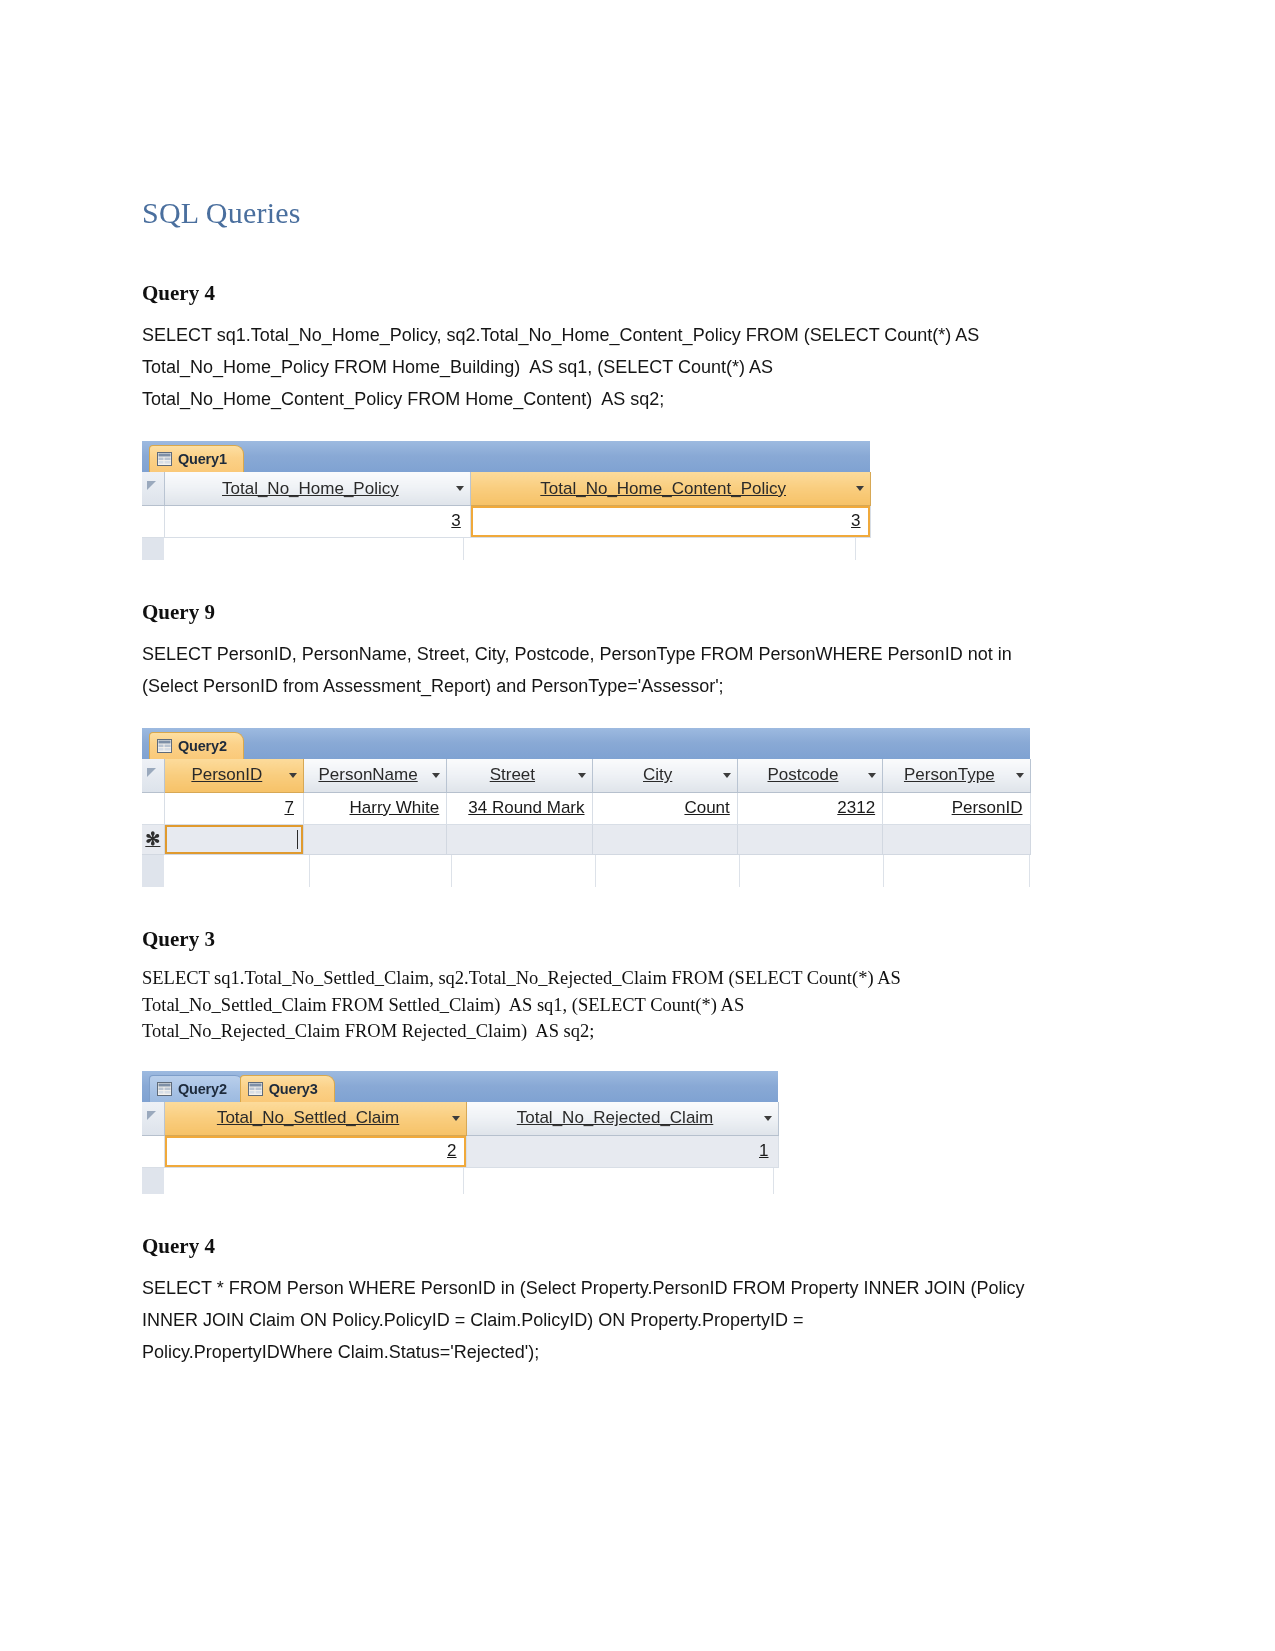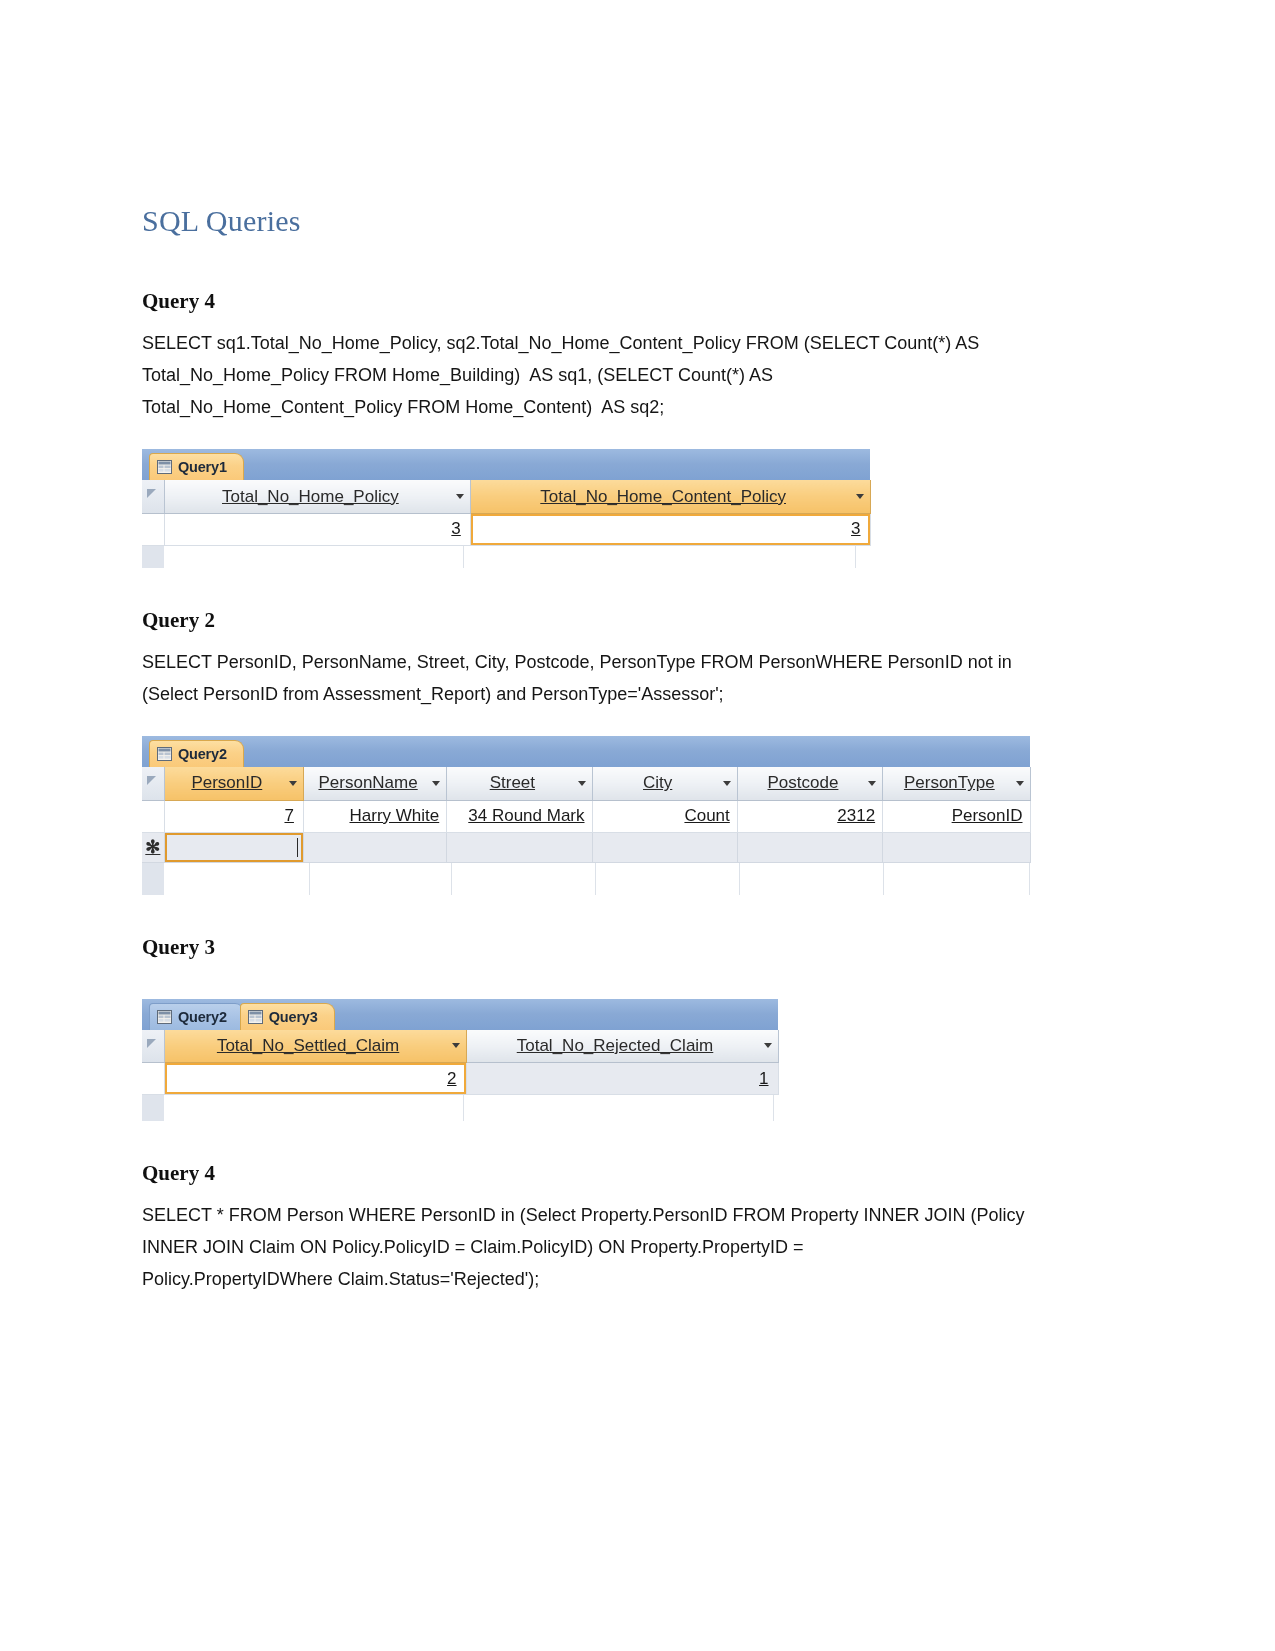--- a/index.html
+++ b/index.html
@@ -27,21 +27,21 @@
     width: 965px;
   }
 
   
   .doc-title {
     font-family: "Liberation Serif", serif;
     font-size: 30px;
     font-weight: 400;
     color: #4a6f9e;
     letter-spacing: 0.2px;
-    margin: 8px 0 52px 0;
+    margin: 0 0 52px 0;
     line-height: 1.1;
   }
   .q-heading {
     font-family: "Liberation Serif", serif;
     font-size: 21px;
     font-weight: bold;
     color: #101010;
     margin: 0 0 13px 0;
     line-height: 1.2;
   }
@@ -326,21 +326,21 @@
         <div class="filler cols" style="height:22px">
           <div class="filler-seg" style="width:300px"></div>
           <div class="filler-seg" style="width:392px"></div>
         </div>
       </div>
 
       <div class="gap-after-table"></div>
     </div>
 
     <div class="section">
-      <h2 class="q-heading">Query 2</h2>
+      <h2 class="q-heading">Query 9</h2>
       <p class="sql-sans">SELECT PersonID, PersonName, Street, City, Postcode, PersonType FROM PersonWHERE PersonID not in
 (Select PersonID from Assessment_Report) and PersonType='Assessor';</p>
       <div class="gap-after-sql"></div>
 
       <div class="access t2">
         <div class="access-tabbar">
           <div class="tab active">
             <svg class="tab-icon" viewBox="0 0 15 14">
               <rect x="0.5" y="0.5" width="14" height="13" fill="#f5f3ee" stroke="#5f6b7a"></rect>
               <rect x="1.5" y="1.5" width="12" height="3" fill="#7d8fa6"></rect>
@@ -423,20 +423,23 @@
           <div class="filler-seg" style="width:144px"></div>
           <div class="filler-seg" style="width:146px"></div>
         </div>
       </div>
 
       <div class="gap-after-table"></div>
     </div>
 
     <div class="section">
       <h2 class="q-heading">Query 3</h2>
+      <p class="sql-serif">SELECT sq1.Total_No_Settled_Claim, sq2.Total_No_Rejected_Claim FROM (SELECT Count(*) AS
+Total_No_Settled_Claim FROM Settled_Claim)  AS sq1, (SELECT Count(*) AS
+Total_No_Rejected_Claim FROM Rejected_Claim)  AS sq2;</p>
       <div class="gap-after-sql"></div>
 
       <div class="access t3">
         <div class="access-tabbar">
           <div class="tab inactive">
             <svg class="tab-icon" viewBox="0 0 15 14">
               <rect x="0.5" y="0.5" width="14" height="13" fill="#f5f3ee" stroke="#5f6b7a"></rect>
               <rect x="1.5" y="1.5" width="12" height="3" fill="#7d8fa6"></rect>
               <rect x="1.5" y="5.5" width="5" height="2.6" fill="#b9c4d1"></rect>
               <rect x="7.5" y="5.5" width="6" height="2.6" fill="#b9c4d1"></rect>

